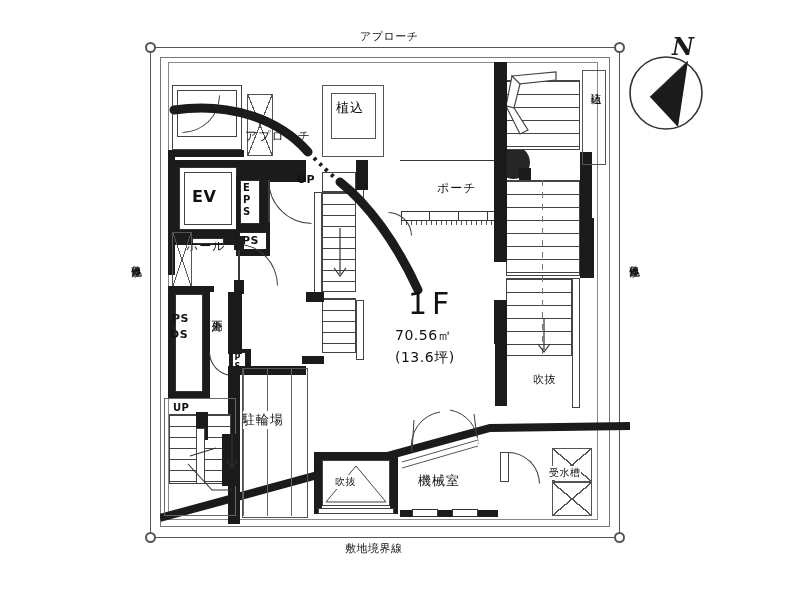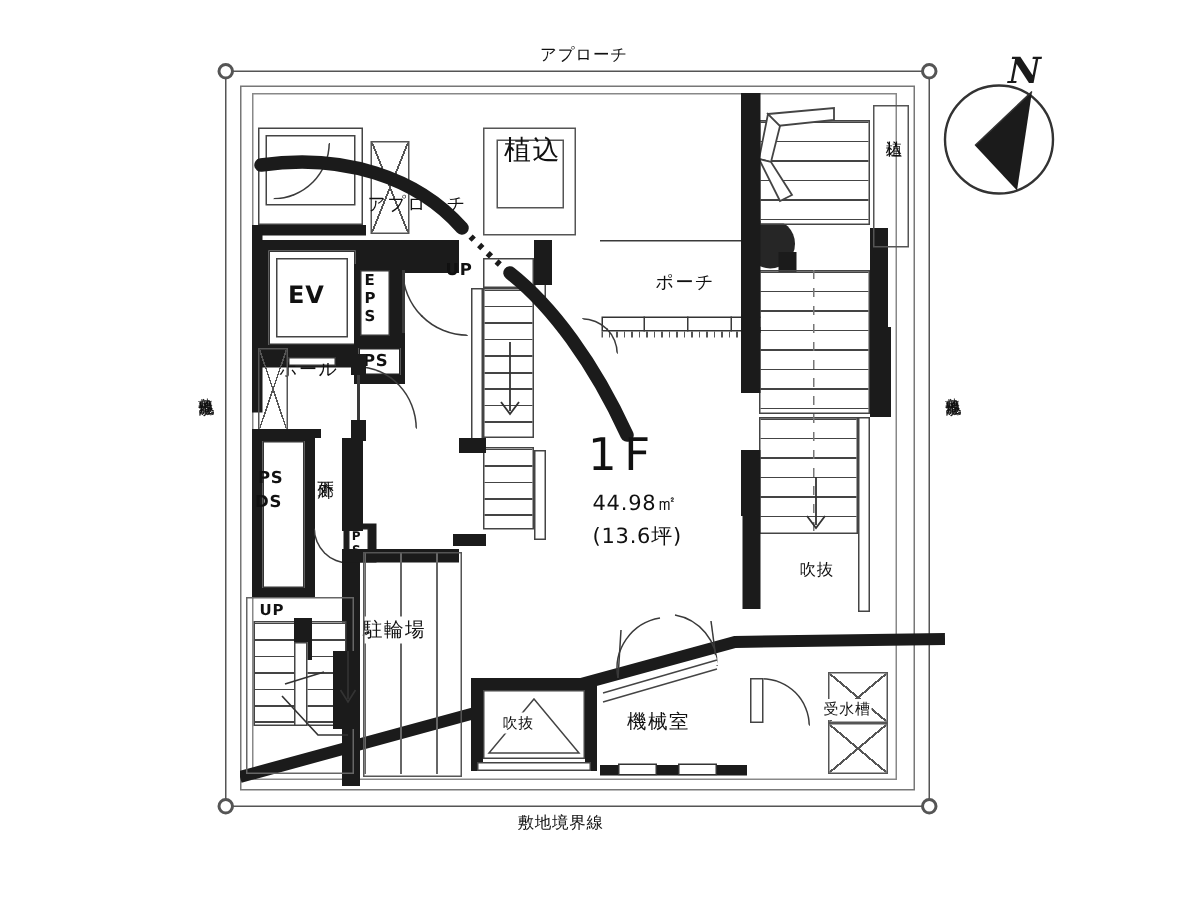--- a/index.html
+++ b/index.html
@@ -145,21 +145,21 @@
   <div class="wall" style="left:306px;top:292px;width:18px;height:10px;"></div>
   <div class="wall" style="left:302px;top:356px;width:22px;height:8px;"></div>
 
   <svg class="abs" style="left:326px;top:226px;" width="26" height="64" viewBox="0 0 26 64">
     <polyline points="14,2 14,48" stroke="#333" stroke-width="1.2" fill="none"></polyline>
     <polyline points="8,42 14,50 20,42" stroke="#333" stroke-width="1.2" fill="none"></polyline>
   </svg>
 
   <div class="box" style="left:322px;top:85px;width:62px;height:72px;border-color:#555;"></div>
   <div class="box" style="left:331px;top:93px;width:45px;height:46px;border-color:#555;"></div>
-  <div class="lbl" style="left:336px;top:88px;font-size:18px;letter-spacing:1px;">植込</div>
+  <div class="lbl" style="left:336px;top:99px;font-size:13px;letter-spacing:1px;">植込</div>
 
   <svg class="curve" style="left:168px;top:78px;" width="300" height="250" viewBox="0 0 300 250">
     <path d="M6 32 C 60 24, 110 40, 140 74" stroke="#1b1b1b" stroke-width="9" fill="none" stroke-linecap="round"></path>
     <path d="M140 74 C 152 86, 162 96, 172 104" stroke="#1b1b1b" stroke-width="4" fill="none" stroke-dasharray="3 5"></path>
     <path d="M172 104 C 200 126, 228 164, 250 212" stroke="#1b1b1b" stroke-width="9" fill="none" stroke-linecap="round"></path>
   </svg>
 
   <div class="lbl" style="left:437px;top:180px;font-size:12px;letter-spacing:1px;">ポーチ</div>
   <div class="thin" style="left:400px;top:160px;width:120px;height:1px;"></div>
 
@@ -264,22 +264,22 @@
   <div class="box white" style="left:452px;top:509px;width:26px;height:8px;border-color:#333;"></div>
 
   <div class="swing" style="left:508px;top:452px;width:30px;height:30px;border-color:#3a3a3a;
               border-left-color:transparent;border-bottom-color:transparent;border-radius:0 100% 0 0;"></div>
   <div class="box white" style="left:500px;top:452px;width:9px;height:30px;border-color:#444;"></div>
 
   <div class="xbox" style="left:552px;top:448px;width:40px;height:34px;"></div>
   <div class="xbox" style="left:552px;top:482px;width:40px;height:34px;"></div>
   <div class="lbl" style="left:549px;top:466px;font-size:10px;background:#fff;">受水槽</div>
 
-  <div class="lbl" style="left:392px;top:286px;font-size:30px;letter-spacing:5px;font-family:'DejaVu Sans','Liberation Sans',sans-serif;">1F</div>
-  <div class="lbl" style="left:395px;top:327px;font-size:14px;">44.98㎡</div>
+  <div class="lbl" style="left:408px;top:286px;font-size:30px;letter-spacing:5px;font-family:'DejaVu Sans','Liberation Sans',sans-serif;">1F</div>
+  <div class="lbl" style="left:395px;top:327px;font-size:14px;">70.56㎡</div>
   <div class="lbl" style="left:395px;top:349px;font-size:14px;">(13.6坪)</div>
 
   <svg class="abs" style="left:626px;top:53px;" width="80" height="80" viewBox="0 0 80 80">
     <circle cx="40" cy="40" r="36" fill="#fff" stroke="#333" stroke-width="1.6"></circle>
     <polygon points="62,8 52,74 24,44" fill="#1b1b1b"></polygon>
     <line x1="62" y1="8" x2="24" y2="44" stroke="#333" stroke-width="1"></line>
   </svg>
   <div class="compassN" style="left:672px;top:32px;font-size:24px;">N</div>
 
 </div>

